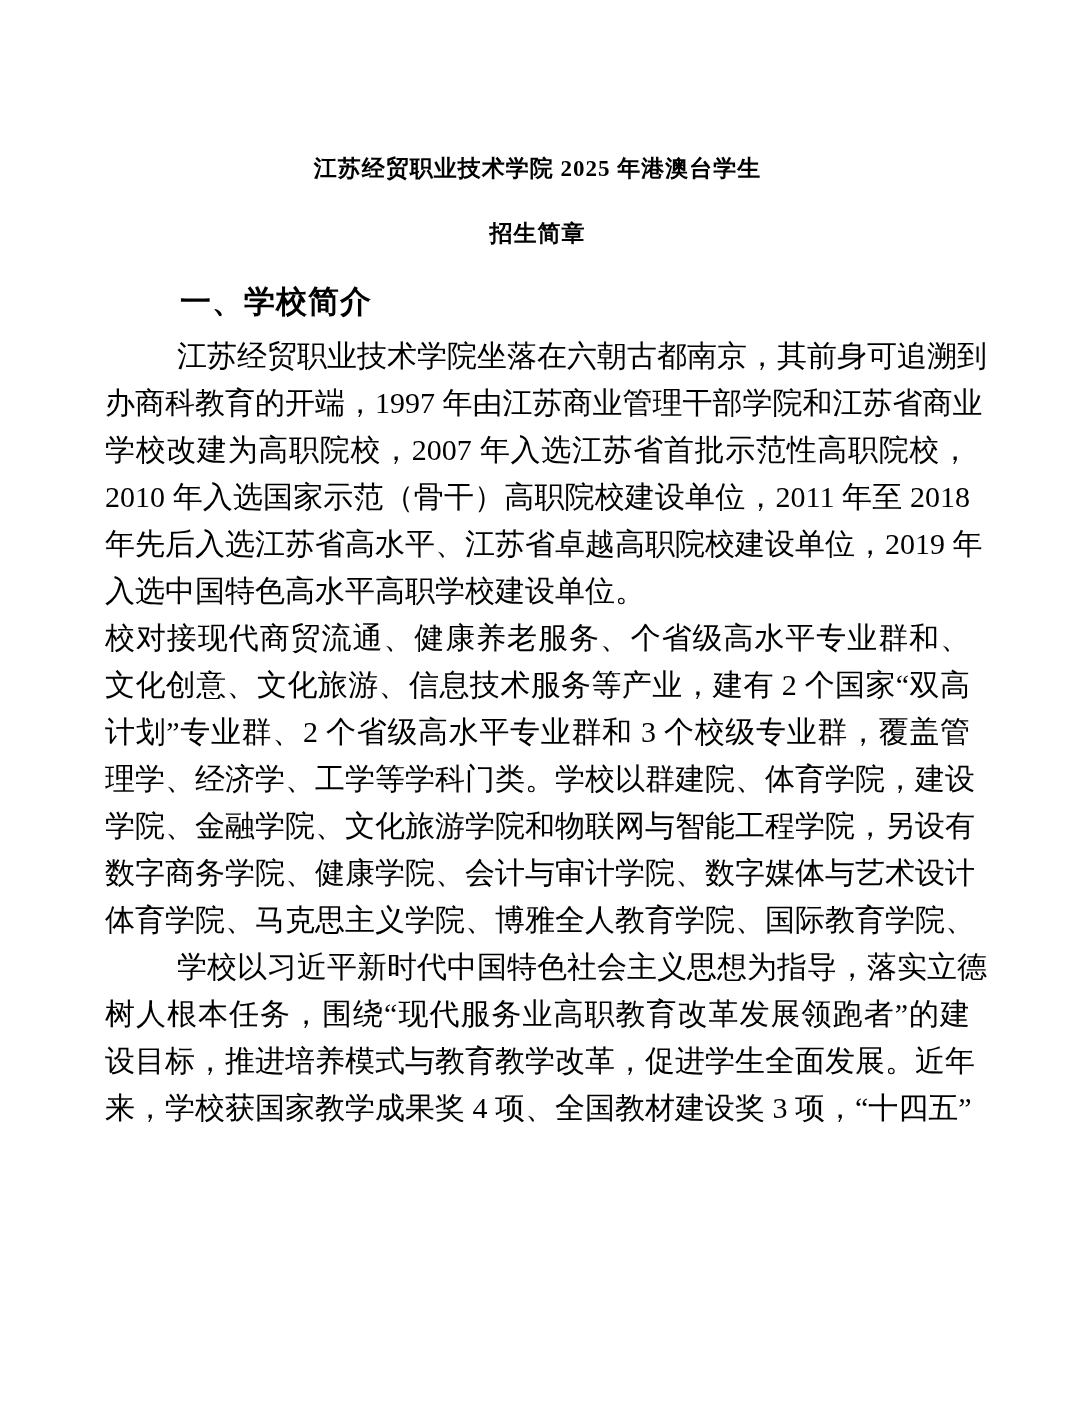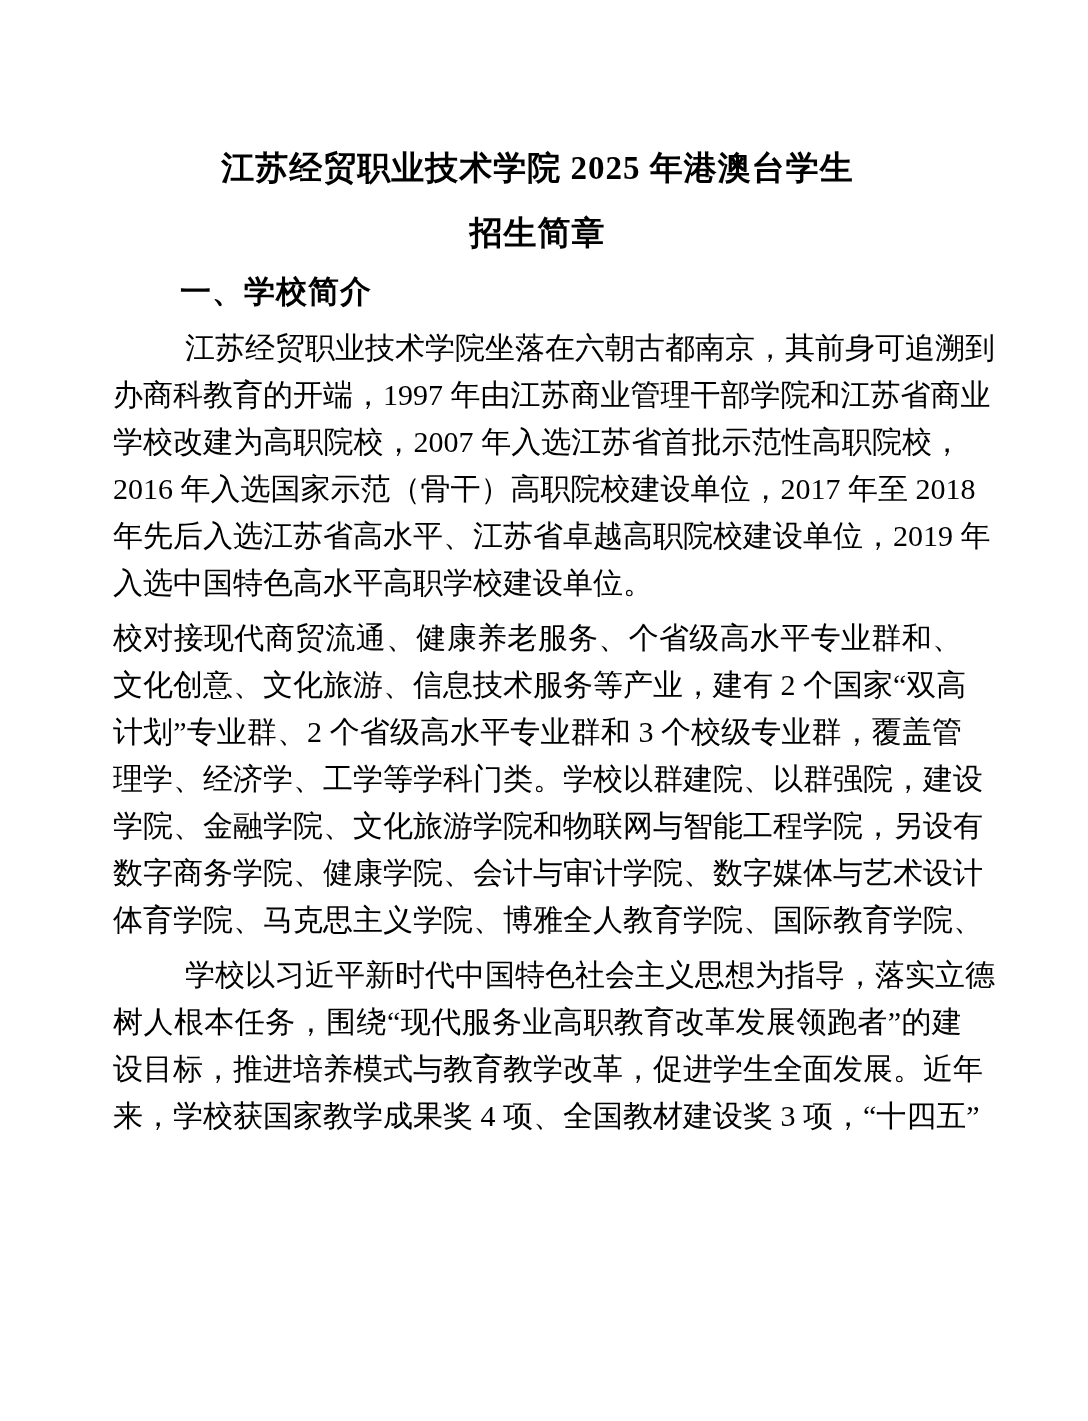--- a/index.html
+++ b/index.html
@@ -12,39 +12,39 @@
     width: 1088px;
     height: 1421px;
     box-sizing: border-box;
     background: #ffffff;
     color: #000000;
     overflow: hidden;
     padding: 136px 118px 0 105px;
     font-family: "Liberation Serif", "DejaVu Serif", serif;
   }
   .doc-title {
-    font-size: 33px;
+    font-size: 23px;
     font-weight: 700;
     line-height: 65px;
     text-align: center;
     letter-spacing: 1px;
   }
   .section-heading {
-    margin-top: 2px;
+    margin-top: 12px;
     font-size: 31px;
     font-weight: 700;
     line-height: 48px;
     text-indent: 75px;
     letter-spacing: 1px;
   }
   .doc-body {
     margin-top: 6px;
   }
   .para {
-    margin: 8px;
+    margin: 0;
   }
   .line {
     font-size: 30px;
     line-height: 47px;
     height: 47px;
     text-align: justify;
     text-align-last: justify;
     white-space: nowrap;
   }
   .line.first {
@@ -64,29 +64,29 @@
     <div class="title-line">招生简章</div>
   </div>
 
   <div class="section-heading">一、学校简介</div>
 
   <div class="doc-body">
     <div class="para">
         <div class="line first">江苏经贸职业技术学院坐落在六朝古都南京，其前身可追溯到</div>
         <div class="line">办商科教育的开端，1997 年由江苏商业管理干部学院和江苏省商业</div>
         <div class="line">学校改建为高职院校，2007 年入选江苏省首批示范性高职院校，</div>
-        <div class="line">2016 年入选国家示范（骨干）高职院校建设单位，2017 年至 2018</div>
+        <div class="line">2010 年入选国家示范（骨干）高职院校建设单位，2011 年至 2018</div>
         <div class="line">年先后入选江苏省高水平、江苏省卓越高职院校建设单位，2019 年</div>
         <div class="line plast">入选中国特色高水平高职学校建设单位。</div>
       </div>
     <div class="para">
         <div class="line">校对接现代商贸流通、健康养老服务、个省级高水平专业群和、</div>
         <div class="line">文化创意、文化旅游、信息技术服务等产业，建有 2 个国家“双高</div>
         <div class="line">计划”专业群、2 个省级高水平专业群和 3 个校级专业群，覆盖管</div>
-        <div class="line">理学、经济学、工学等学科门类。学校以群建院、以群强院，建设</div>
+        <div class="line">理学、经济学、工学等学科门类。学校以群建院、体育学院，建设</div>
         <div class="line">学院、金融学院、文化旅游学院和物联网与智能工程学院，另设有</div>
         <div class="line">数字商务学院、健康学院、会计与审计学院、数字媒体与艺术设计</div>
         <div class="line">体育学院、马克思主义学院、博雅全人教育学院、国际教育学院、</div>
       </div>
     <div class="para">
         <div class="line first">学校以习近平新时代中国特色社会主义思想为指导，落实立德</div>
         <div class="line">树人根本任务，围绕“现代服务业高职教育改革发展领跑者”的建</div>
         <div class="line">设目标，推进培养模式与教育教学改革，促进学生全面发展。近年</div>
         <div class="line">来，学校获国家教学成果奖 4 项、全国教材建设奖 3 项，“十四五”</div>
       </div>

